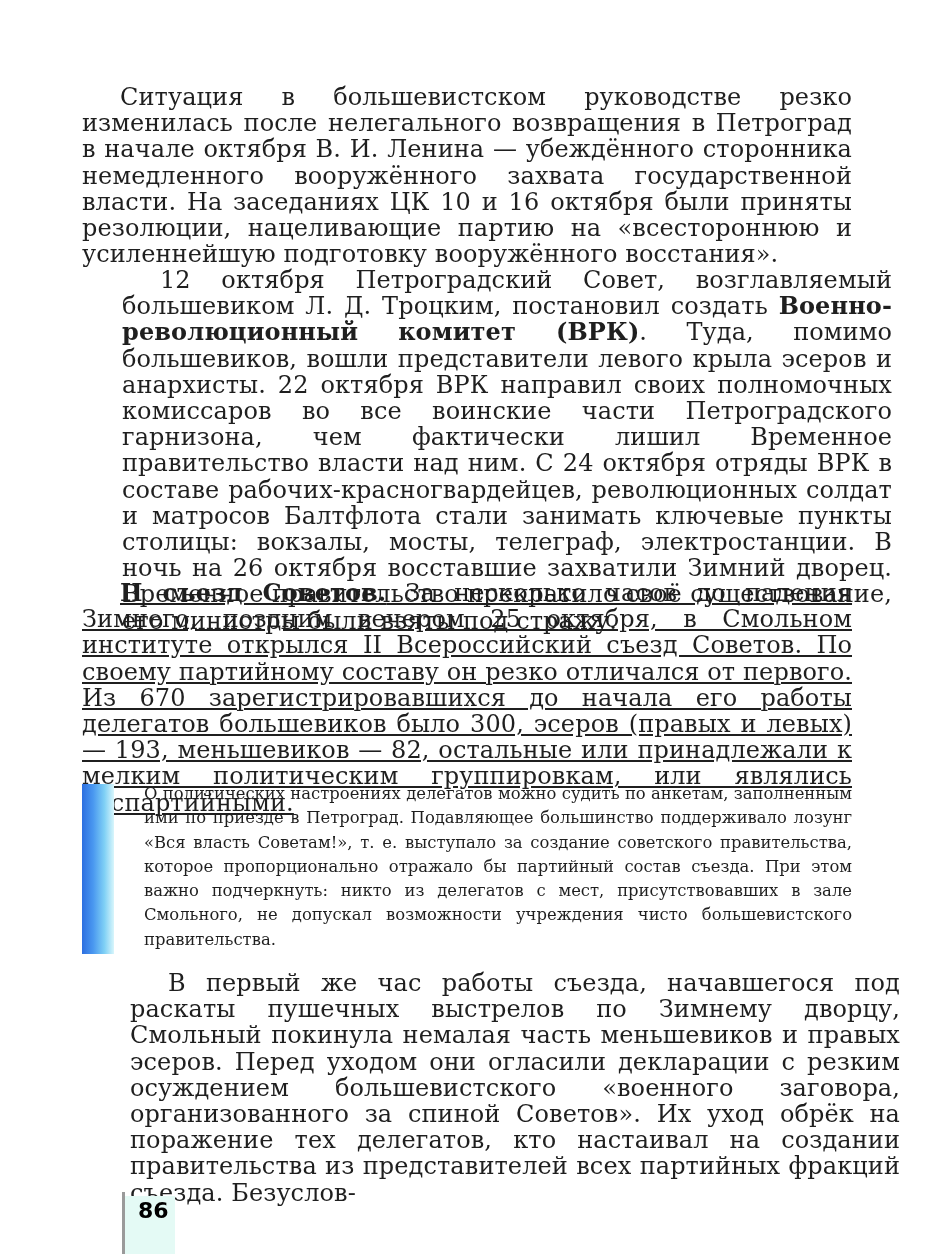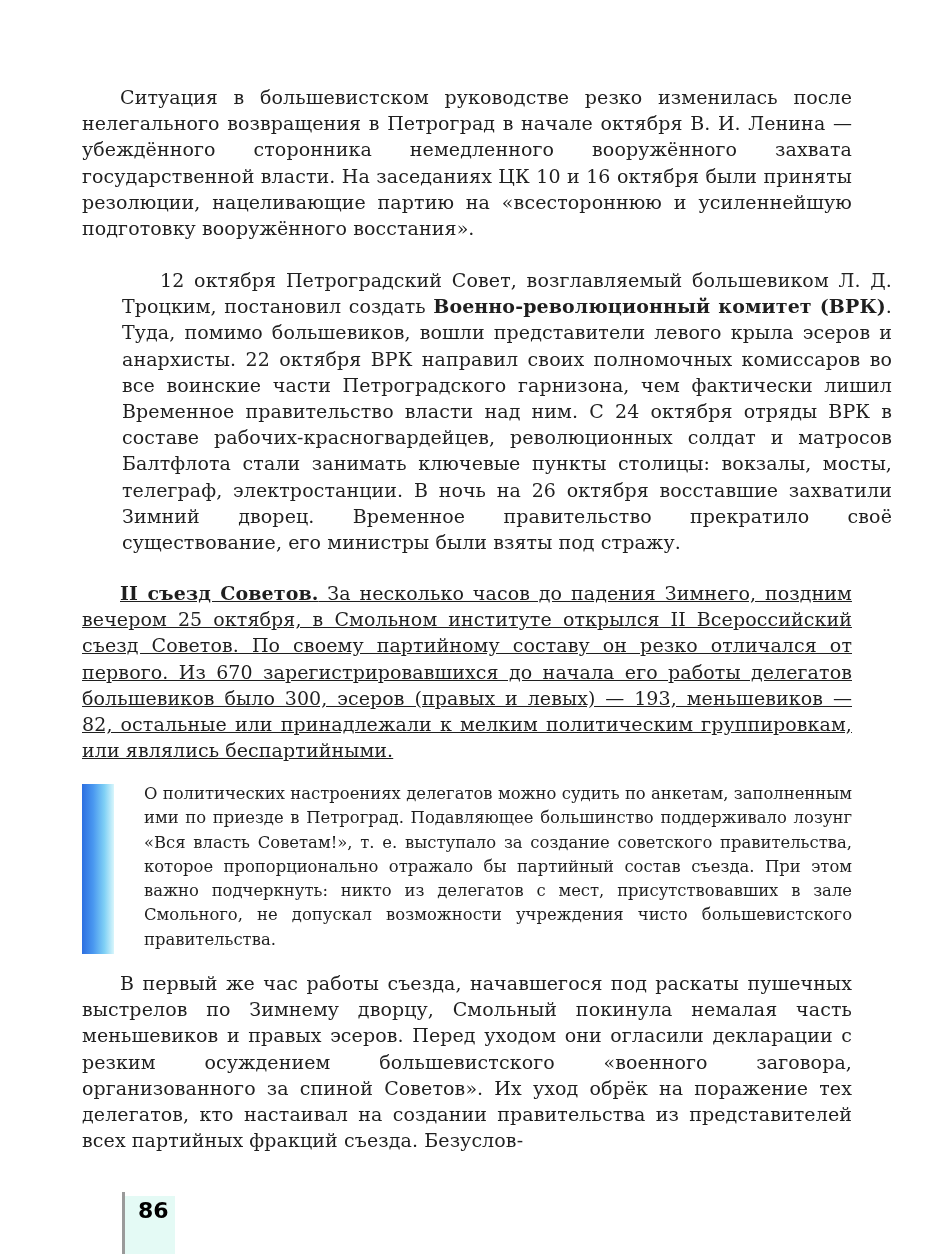--- a/index.html
+++ b/index.html
@@ -1,26 +1,26 @@
 <!DOCTYPE html>
 <html><head>
 <meta charset="utf-8">
 <style>
   html, body { margin: 0; padding: 0; background: #ffffff; }
   body { width: 933px; height: 1254px; position: relative; overflow: hidden;
          font-family: "DejaVu Serif", "Liberation Serif", serif; color: #1f1f1f; }
   .page { position: absolute; left: 0; top: 0; width: 933px; height: 1254px; }
-  .para { position: absolute; left: 82px; width: 770px; font-size: 19px; line-height: 26.2px;
+  .para { position: absolute; left: 82px; width: 770px; font-size: 24px; line-height: 26.2px;
           text-align: justify; letter-spacing: 0.1px; }
   .para p { margin: 0; text-indent: 38px; }
   .b { font-weight: bold; }
   #p1 { top: 84px; }
   #p2 { top: 267px; margin-left: 40px; }
   #p3 { top: 580px; text-decoration: underline; }
-  #p4 { top: 970px; }
+  #p4 { top: 970px; margin-left: 48px; }
   .note { position: absolute; left: 82px; top: 782px; width: 770px; height: 174px; }
   .note-bar { position: absolute; left: 0; top: 2px; width: 32px; height: 170px;
               background: linear-gradient(to right, #2d6fe0 0%, #4a98f0 35%, #7fd0f5 70%, #d9f6fb 100%); }
   .note-text { position: absolute; left: 62px; top: 0; width: 708px; font-size: 16.4px;
                line-height: 24.3px; text-align: justify; }
   .note-text p { margin: 0; }
   .folio { position: absolute; left: 122px; top: 1192px; width: 3px; height: 62px; background: #9a9a9a; }
   .folio-box { position: absolute; left: 125px; top: 1196px; width: 50px; height: 58px; background: #e4faf5; }
   .folio-num { position: absolute; left: 138px; top: 1198px; font-family: "DejaVu Sans", "Liberation Sans", sans-serif;
                font-weight: bold; font-size: 22px; color: #000000; }

